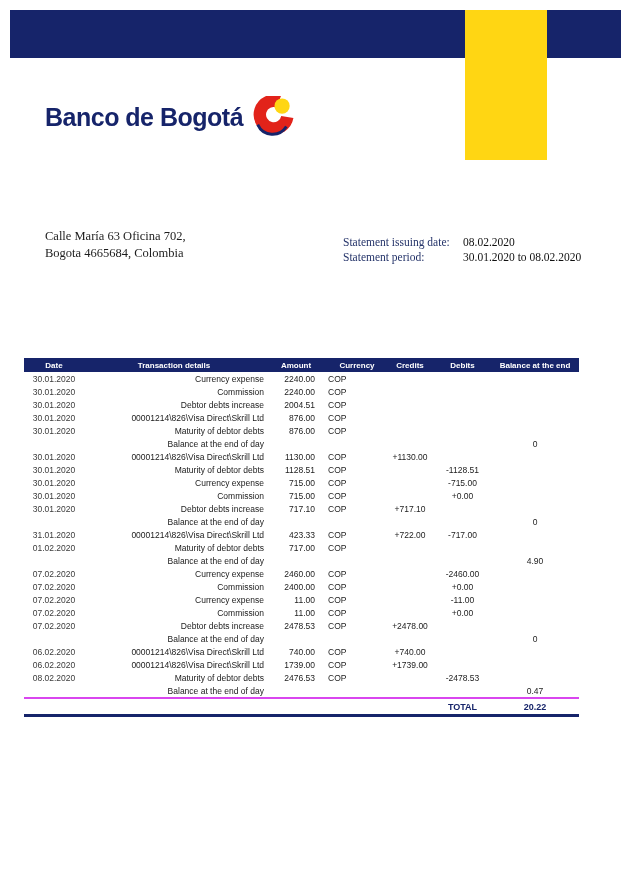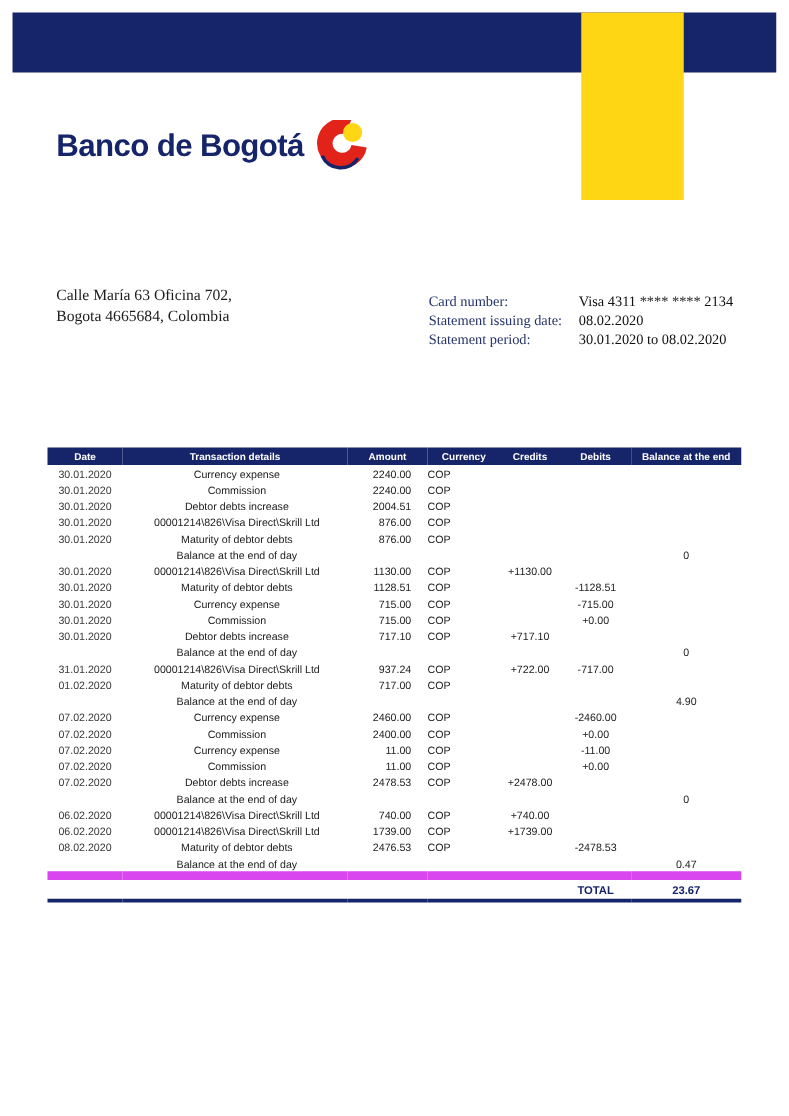--- a/index.html
+++ b/index.html
@@ -25,35 +25,35 @@
                 font-size:11.5px;line-height:1.3;}
   .info-row{display:flex;}
   .info-label{width:120px;color:#243369;}
   .info-value{color:#111;}
 
   
   .summary-title{position:absolute;left:45px;top:328px;font-family:"Liberation Serif",serif;
                  font-weight:bold;font-size:17px;color:#16246a;letter-spacing:0.8px;}
 
   
-  .statement{position:absolute;left:38px;top:358px;width:555px;}
+  .statement{position:absolute;left:24px;top:358px;width:555px;}
   table{border-collapse:collapse;table-layout:fixed;width:555px;}
   col.w0{width:60px;} col.w1{width:180px;} col.w2{width:64px;} col.w3{width:58px;}
   col.w4{width:48px;} col.w5{width:57px;} col.w6{width:88px;}
   thead th{background:#16246a;color:#fff;font-weight:bold;font-size:8px;height:14px;
            padding:0;text-align:center;}
   tbody td{height:13px;padding:0;font-size:8.5px;color:#222;vertical-align:middle;}
   td.c0{text-align:center;color:#3a3a3a;}
-  td.c1{text-align:center;padding-left:3px;color:#1a1a1a;margin-top:38px;}
+  td.c1{text-align:right;padding-left:3px;color:#1a1a1a;margin-top:38px;}
   td.c2{text-align:right;padding-right:13px;}
   td.c3{text-align:left;}
   td.c4{text-align:center;}
   td.c5{text-align:center;}
   td.c6{text-align:center;}
-  tfoot td{border-top:7px solid #d946ef;border-bottom:3px solid #16246a;height:15px;
+  tfoot td{border-top:2px solid #d946ef;border-bottom:3px solid #16246a;height:15px;
            font-weight:bold;color:#16246a;font-size:9px;padding:0;}
   .total-label{text-align:center;}
   .total-value{text-align:center;}
 
   
   .footer{position:absolute;left:10px;top:838px;width:611px;height:45px;background:#16246a;
           text-align:center;color:#fff;z-index:1;}
   .footer-brand{font-family:"Liberation Serif",serif;font-weight:bold;font-size:15px;padding-top:5px;}
   .footer-location{font-size:8px;margin-top:1px;color:#f2ecd8;margin-left:12px;}
   .footer-site{font-size:8px;margin-top:2px;color:#ffffff;}
@@ -82,24 +82,20 @@
       <path d="M6 30 A 17 17 0 0 0 36 32" fill="none" stroke="#16246a" stroke-width="3"></path>
     </svg>
   </div>
 
   <div class="customer">
     <div>Calle María 63 Oficina 702,</div>
     <div>Bogota 4665684, Colombia</div>
   </div>
 
   <div class="account-info">
-    <div class="info-row">
-      <span class="info-label">Card number:</span>
-      <span class="info-value">Visa 4311 **** **** 2134</span>
-    </div>
     <div class="info-row">
       <span class="info-label">Statement issuing date:</span>
       <span class="info-value">08.02.2020</span>
     </div>
     <div class="info-row">
       <span class="info-label">Statement period:</span>
       <span class="info-value">30.01.2020 to 08.02.2020</span>
     </div>
   </div>
 
@@ -231,21 +227,21 @@
             <td class="c1">Balance at the end of day</td>
             <td class="c2"></td>
             <td class="c3"></td>
             <td class="c4"></td>
             <td class="c5"></td>
             <td class="c6">0</td>
           </tr>
           <tr>
             <td class="c0">31.01.2020</td>
             <td class="c1">00001214\826\Visa Direct\Skrill Ltd</td>
-            <td class="c2">937.24</td>
+            <td class="c2">423.33</td>
             <td class="c3">COP</td>
             <td class="c4">+722.00</td>
             <td class="c5">-717.00</td>
             <td class="c6"></td>
           </tr>
           <tr>
             <td class="c0">01.02.2020</td>
             <td class="c1">Maturity of debtor debts</td>
             <td class="c2">717.00</td>
             <td class="c3">COP</td>
@@ -350,21 +346,21 @@
             <td class="c3"></td>
             <td class="c4"></td>
             <td class="c5"></td>
             <td class="c6">0.47</td>
           </tr>
         </tbody>
       <tfoot>
         <tr>
           <td colspan="5"></td>
           <td class="total-label">TOTAL</td>
-          <td class="total-value">23.67</td>
+          <td class="total-value">20.22</td>
         </tr>
       </tfoot>
     </table>
   </div>
 
   <div class="footer">
     <div class="footer-brand">Banco de Bogotá</div>
     <div class="footer-location">Bogotá, Colombia</div>
     <div class="footer-site">www.bancodebogota.com</div>
   </div>

